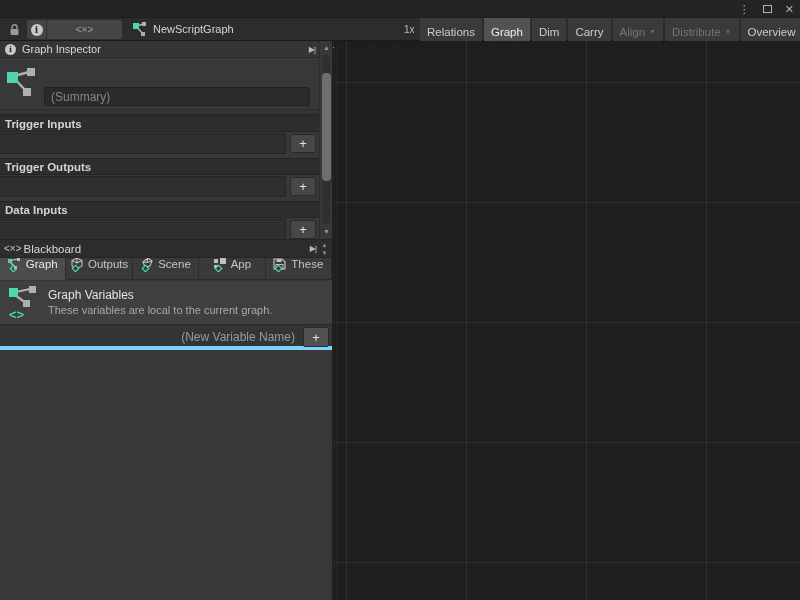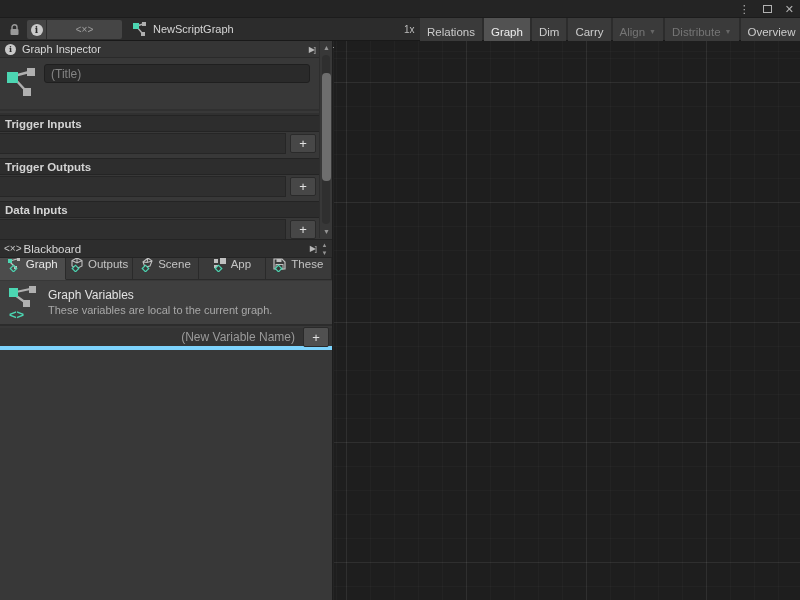--- a/index.html
+++ b/index.html
@@ -176,21 +176,21 @@
   </div>
 
   <div class="insp-icon">
     <svg width="32" height="32" viewBox="0 0 32 32">
       <path d="M8 10 L23 6 M8 12 L20 25" stroke="#b0b0b0" stroke-width="2.4" fill="none"></path>
       <rect x="1" y="6" width="11" height="11" fill="#4cd6b2"></rect>
       <rect x="21" y="2" width="8" height="8" fill="#b0b0b0"></rect>
       <rect x="17" y="22" width="8" height="8" fill="#b0b0b0"></rect>
     </svg>
   </div>
-  <input class="field" style="top: 23px;" placeholder="(Title)">
+  <input class="field" style="top: 46px;" placeholder="(Summary)">
 
   <div class="divzone">
     <div class="hl"></div>
       <div class="hl"></div>
   </div>
 
   <div class="sections">
     <div class="section">
       <div class="sec-header">Trigger Inputs</div>
       <div class="sec-row">

